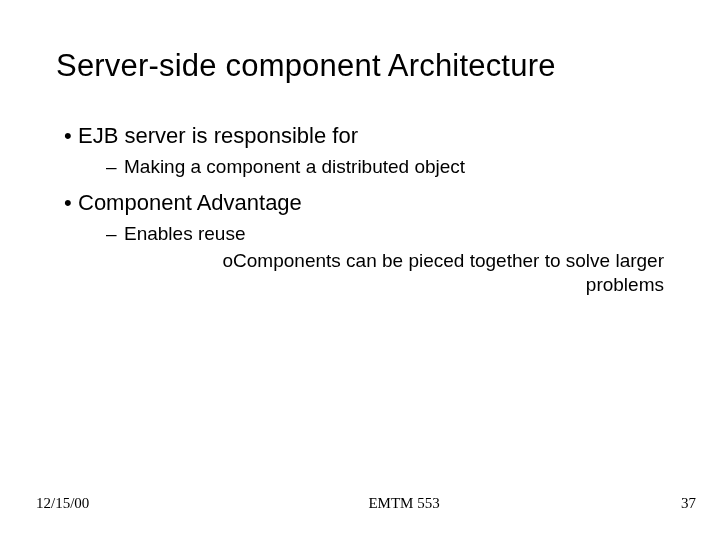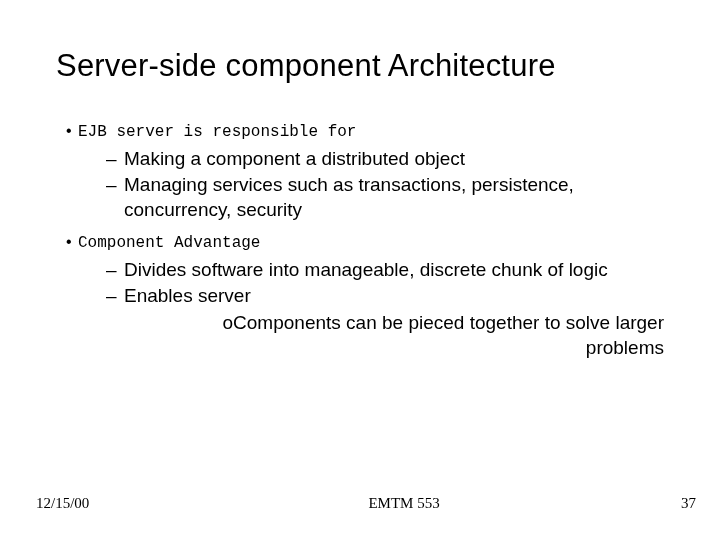--- a/index.html
+++ b/index.html
@@ -1,20 +1,20 @@
 <!DOCTYPE html>
 <html><head>
 <meta charset="utf-8">
 <style>
   * { margin: 0; padding: 0; box-sizing: border-box; }
   html, body { width: 720px; height: 540px; background: #fff; font-family: Arial, Helvetica, sans-serif; color: #000; }
   .slide { width: 720px; height: 540px; position: relative; padding: 48px 56px 0 56px; }
   .title { font-size: 31px; font-weight: 400; text-align: left; margin-bottom: 38px; letter-spacing: 0.2px; }
   .content { font-family: "Comic Sans MS", "Comic Sans", cursive, Arial; font-size: 20px; line-height: 1.3; }
-  .lvl1 { padding-left: 22px; text-indent: -14px; margin-bottom: 4px; font-size: 16px; font-family: Liberation Mono, monospace; }
+  .lvl1 { padding-left: 22px; text-indent: -14px; margin-bottom: 4px; font-size: 22px; }
   .lvl1 .bullet { display: inline-block; width: 14px; text-indent: 0; }
   .lvl2 { padding-left: 68px; text-indent: -18px; margin-bottom: 2px; font-size: 19px; }
   .lvl2 .dash { display: inline-block; width: 18px; text-indent: 0; }
   .lvl3 { padding-left: 108px; text-indent: -18px; margin-bottom: 2px; font-size: 19px; text-align: right; }
   .lvl3 .circ { display: inline-block; width: 18px; text-indent: 0; }
   .section-gap { height: 8px; }
   .footer { position: absolute; bottom: 28px; left: 12px; width: 720px; padding: 0 36px 0 24px; display: flex; justify-content: space-between; align-items: baseline; font-family: "Times New Roman", Times, serif; font-size: 15px; }
   .footer-center { position: absolute; left: 0; width: 720px; text-align: center; margin-left: 32px; }
   .footer-right { margin-left: auto; text-align: right; }
 </style>
@@ -26,34 +26,28 @@
   <h1 class="title">Server-side component Architecture</h1>
 
   <div class="content">
 
     <div class="lvl1">
       <span class="bullet">•</span><span>EJB server is responsible for</span>
     </div>
     <div class="lvl2">
       <span class="dash">–</span><span>Making a component a distributed object</span>
     </div>
-    <div class="lvl2">
-      <span class="dash">–</span><span>Managing services such as transactions, persistence, concurrency, security</span>
-    </div>
 
     <div class="section-gap"></div>
 
     <div class="lvl1">
       <span class="bullet">•</span><span>Component Advantage</span>
     </div>
     <div class="lvl2">
-      <span class="dash">–</span><span>Divides software into manageable, discrete chunk of logic</span>
-    </div>
-    <div class="lvl2">
-      <span class="dash">–</span><span>Enables server</span>
+      <span class="dash">–</span><span>Enables reuse</span>
     </div>
     <div class="lvl3">
       <span class="circ">o</span><span>Components can be pieced together to solve larger problems</span>
     </div>
 
   </div>
 
   <div class="footer">
     <span>12/15/00</span>
     <span class="footer-center">EMTM 553</span>

